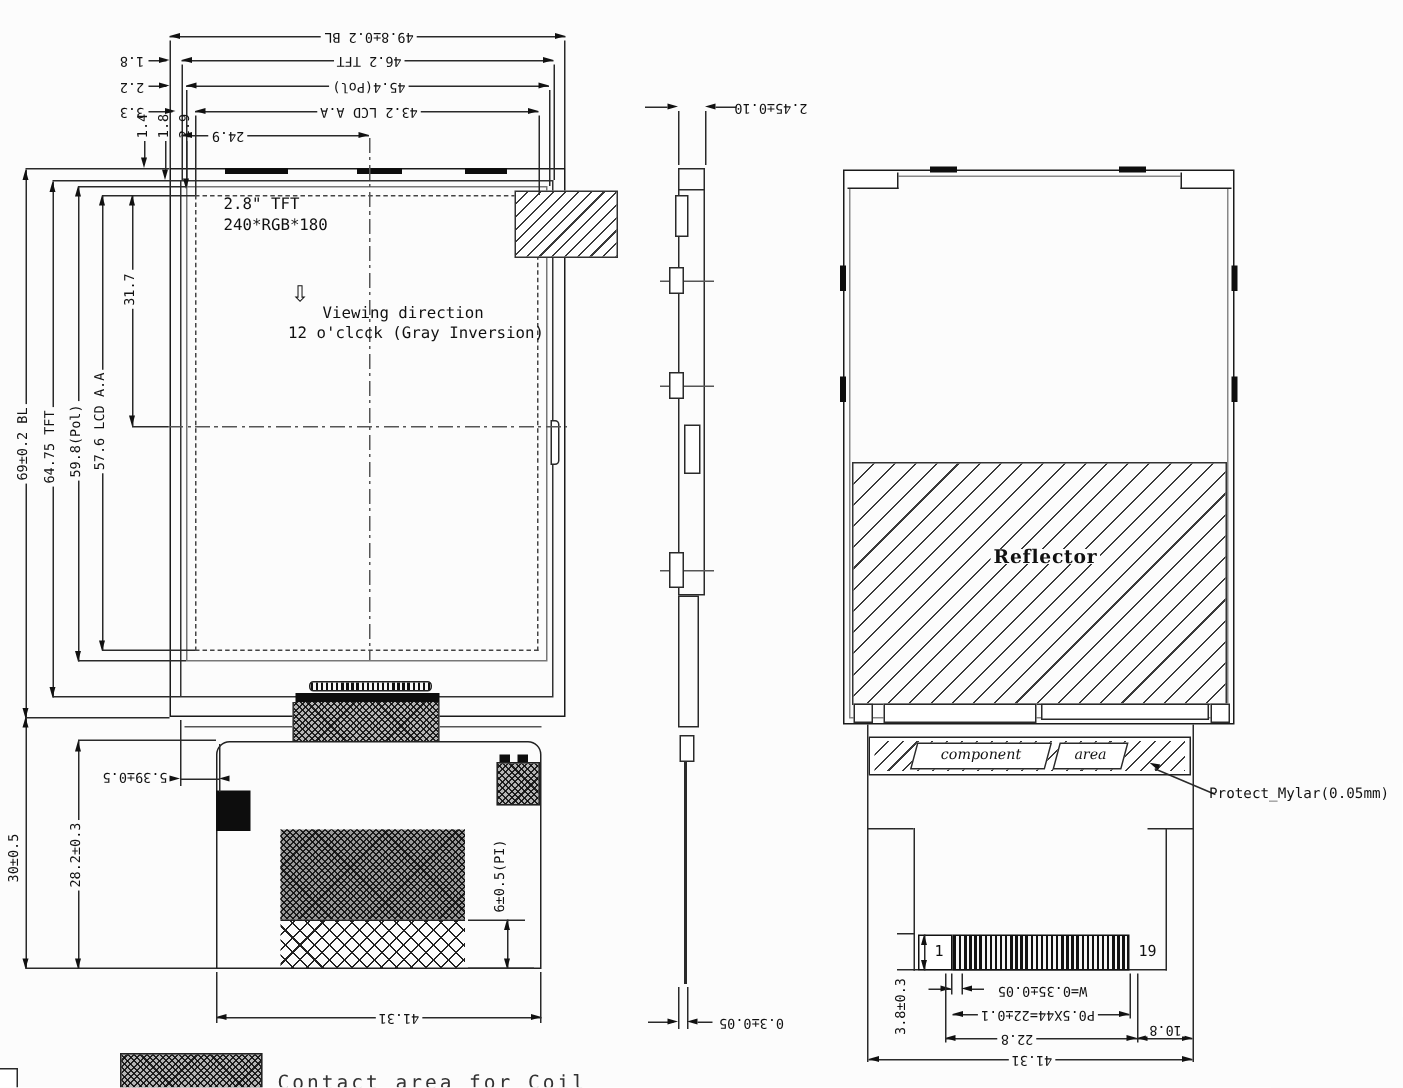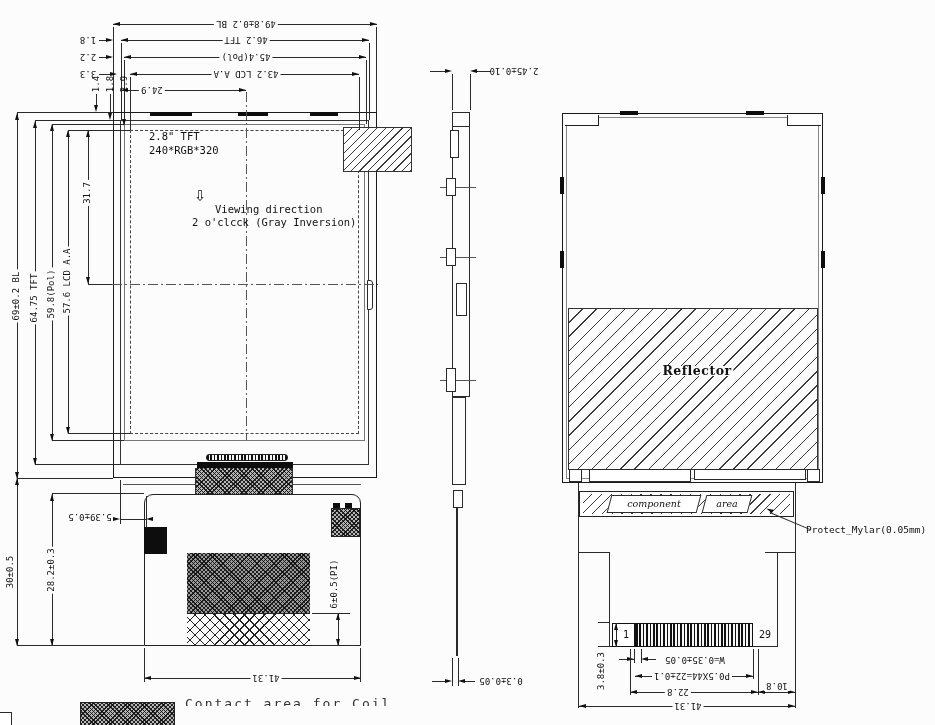--- a/index.html
+++ b/index.html
@@ -51,24 +51,24 @@
     <div class="dash" style="left:130px;top:130px;width:229px;height:304px"></div>
     <div class="blk" style="left:150px;top:112px;width:42px;height:4px"></div>
     <div class="blk" style="left:238px;top:112px;width:30px;height:4px"></div>
     <div class="blk" style="left:310px;top:112px;width:28px;height:4px"></div>
     <div class="abs b hatchf" style="left:343px;top:127px;width:69px;height:45px;background-color:#fff;border-color:#333"></div>
     <div class="abs b" style="left:367px;top:280px;width:6px;height:30px;border-radius:0 3px 3px 0;background:#fff"></div>
     <div class="clv" style="left:246px;top:92px;height:348px"></div>
     <div class="clh" style="left:112px;top:284px;width:266px"></div>
 
     <span class="tl" style="left:149px;top:130px">2.8" TFT</span>
-    <span class="tl" style="left:149px;top:144px">240*RGB*320</span>
+    <span class="tl" style="left:149px;top:144px">240*RGB*180</span>
     <span class="tl" style="left:194px;top:188px;font-size:20px">⇩</span>
     <span class="tl" style="left:215px;top:203px">Viewing direction</span>
-    <span class="tl" style="left:192px;top:216px">2 o'clcck (Gray Inversion)</span>
+    <span class="tl" style="left:192px;top:216px">12 o'clcck (Gray Inversion)</span>
 
     <div class="abs zebra" style="left:206px;top:454px;width:82px;height:7px;border:1px solid #222;border-radius:3px"></div>
     <div class="blk" style="left:197px;top:462px;width:96px;height:6px"></div>
     <div class="abs acf" style="left:195px;top:468px;width:98px;height:26px;border-left:1px solid #333;border-right:1px solid #333"></div>
     <div class="hl" style="left:123px;top:484px;width:72px;background:#555"></div>
     <div class="hl" style="left:293px;top:484px;width:68px;background:#555"></div>
 
     <div class="abs" style="left:144px;top:494px;width:217px;height:152px;border:1.3px solid #222;border-radius:9px 9px 0 0"></div>
     <div class="blk" style="left:144px;top:527px;width:23px;height:27px"></div>
     <div class="blk" style="left:333px;top:503px;width:7px;height:5px"></div>
@@ -282,21 +282,21 @@
     <span class="t ital" style="left:654px;top:504px">component</span>
     <div class="abs b" style="left:704px;top:495px;width:46px;height:18px;background:#fff;transform:skewX(-15deg)"></div>
     <span class="t ital" style="left:727px;top:504px">area</span>
     <div class="hl" style="left:770px;top:512px;width:44px;transform:rotate(23deg);transform-origin:left top"></div>
     <div class="ar l" style="left:766px;top:508px;transform:rotate(25deg)"></div>
     <span class="tl" style="left:806px;top:524px;font-size:9.5px">Protect_Mylar(0.05mm)</span>
 
     <div class="abs" style="left:612px;top:623px;width:23px;height:24px;background:#fff;border:1.2px solid #111"></div>
     <span class="t" style="left:626px;top:635px;font-size:10px">1</span>
     <div class="abs zebra" style="left:635px;top:623px;width:118px;height:24px;border:1.2px solid #111"></div>
-    <span class="t" style="left:765px;top:635px;font-size:10px">29</span>
+    <span class="t" style="left:765px;top:635px;font-size:10px">19</span>
   </div>
 
   <div class="g">
     <div class="vl" style="left:616px;top:623px;height:24px"></div>
     <div class="ar u" style="left:613.5px;top:623px"></div>
       <div class="ar d" style="left:613.5px;top:640px"></div>
     <div class="hl" style="left:598px;top:622px;width:12px"></div>
       <div class="hl" style="left:598px;top:646px;width:12px"></div>
     <span class="t v bgw" style="left:601px;top:671px">3.8±0.3</span>
   </div>
@@ -333,18 +333,18 @@
   <div class="g">
     <div class="hl" style="left:579px;top:706px;width:216px"></div>
     <div class="ar l" style="left:579px;top:703.5px"></div>
       <div class="ar r" style="left:788px;top:703.5px"></div>
     <span class="t f bgw" style="left:688px;top:706px">41.31</span>
   </div>
 
   <div class="g">
     <div class="abs b" style="left:-3px;top:712px;width:15px;height:15px;border-width:1.3px;background:#fff"></div>
     <div class="abs acf" style="left:80px;top:702px;width:95px;height:24px;border:1px solid #222"></div>
-    <div class="abs clip" style="left:185px;top:693px;width:300px;height:13px">
+    <div class="abs clip" style="left:185px;top:712px;width:300px;height:13px">
       <span class="tl" style="left:0;top:0;font-size:13px;line-height:21px;letter-spacing:2px;color:#333">Contact area for Coil</span>
     </div>
   </div>
 
 </div>
 
 </body></html>

